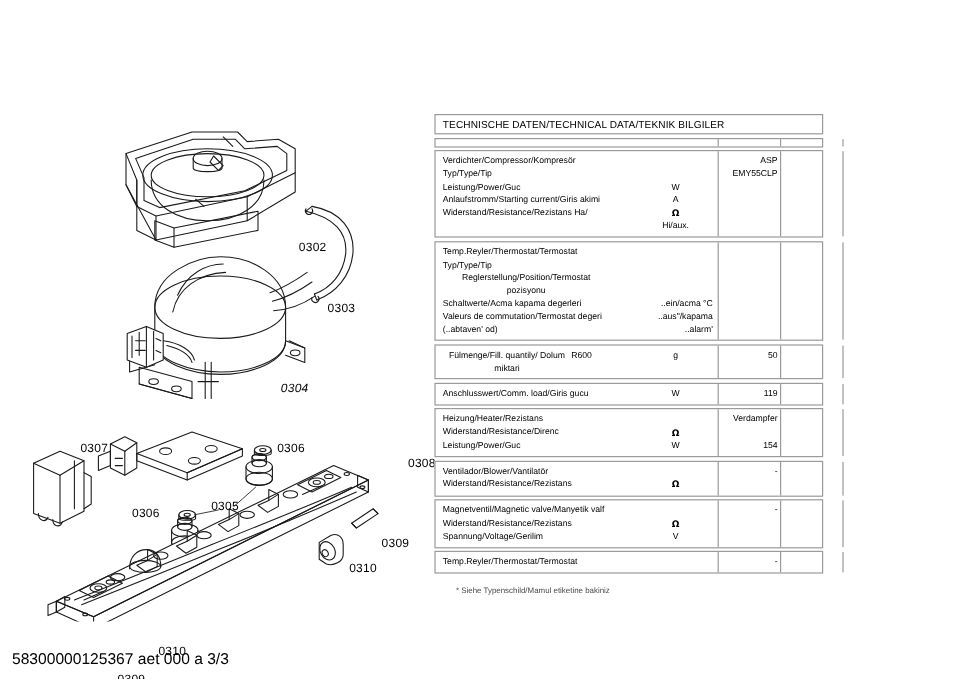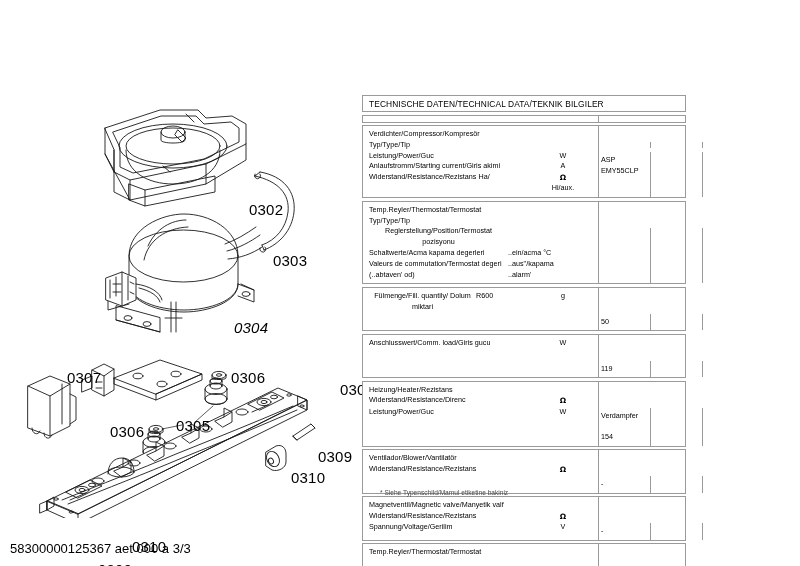--- a/index.html
+++ b/index.html
@@ -30,21 +30,21 @@
     left: 10px;
     top: 88px;
     width: 345px;
     height: 430px;
   }
   #diagram svg { display: block; }
 
   .lbl {
     position: absolute;
     font-family: "Liberation Sans", sans-serif;
-    font-size: 15px;
+    font-size: 10px;
     letter-spacing: 0.2px;
     color: #000;
     white-space: nowrap;
   }
 
   
   #tech-table {
     position: absolute;
     left: 362px;
     top: 95px;
@@ -72,45 +72,44 @@
     flex: 0 0 236px;
     box-sizing: border-box;
     padding: 3px 4px 3px 6px;
     border-right: 1px solid #9a9a9a;
     position: relative;
   }
   .cell-val {
     flex: 0 0 52px;
     box-sizing: border-box;
     border-right: 1px solid #9a9a9a;
-    text-align: left;
+    text-align: right;
     padding: 3px 2px;
     line-height: 1.45;
-    margin-top: 26px;
   }
   .cell-val:last-child {
     border-right: none;
     flex: 0 0 auto;
     width: 52px;
   }
   .spacer-row .cell-label { border-right: 1px solid #9a9a9a; }
   .spacer-row .cell-val { }
 
   .lrow {
     display: flex;
     justify-content: space-between;
     line-height: 1.5;
   }
   .lrow .lt { text-align: center; }
   .lrow .un {
     width: 62px;
     text-align: center;
     flex: 0 0 62px;
   }
-  .lrow .un.wide { width: 86px; flex: 0 0 86px; text-align: left; }
+  .lrow .un.wide { width: 86px; flex: 0 0 86px; text-align: right; }
   .lrow .mid {
     width: 56px;
     flex: 0 0 56px;
     text-align: left;
   }
   .ohm { font-weight: bold; font-family: "DejaVu Sans", sans-serif; font-size: 7.5px; }
 
   .val-top { line-height: 1.5; }
   .val-bottom { margin-top: 11px; }
 

